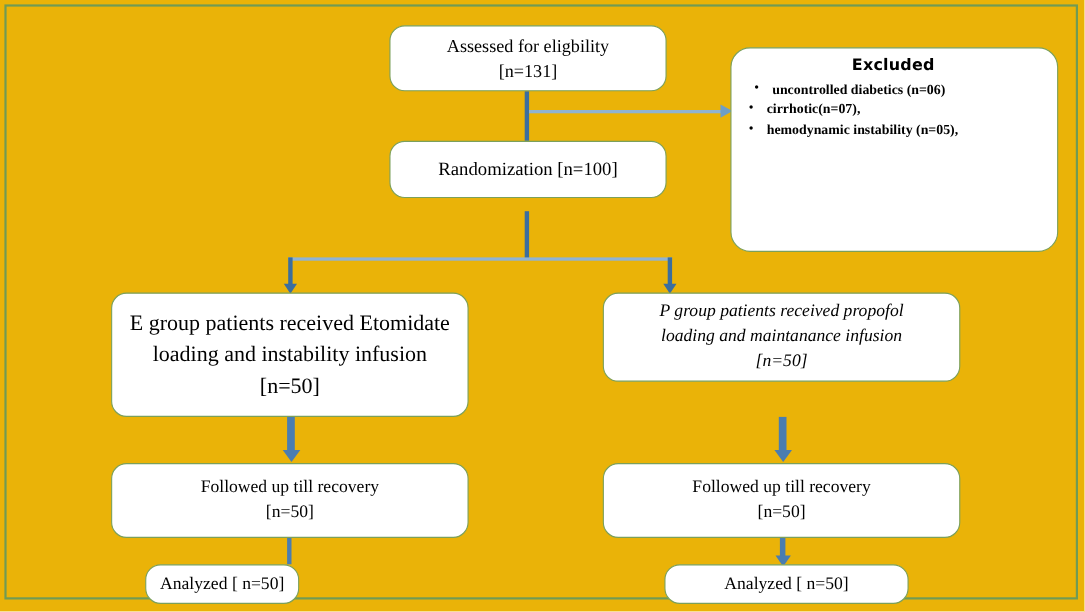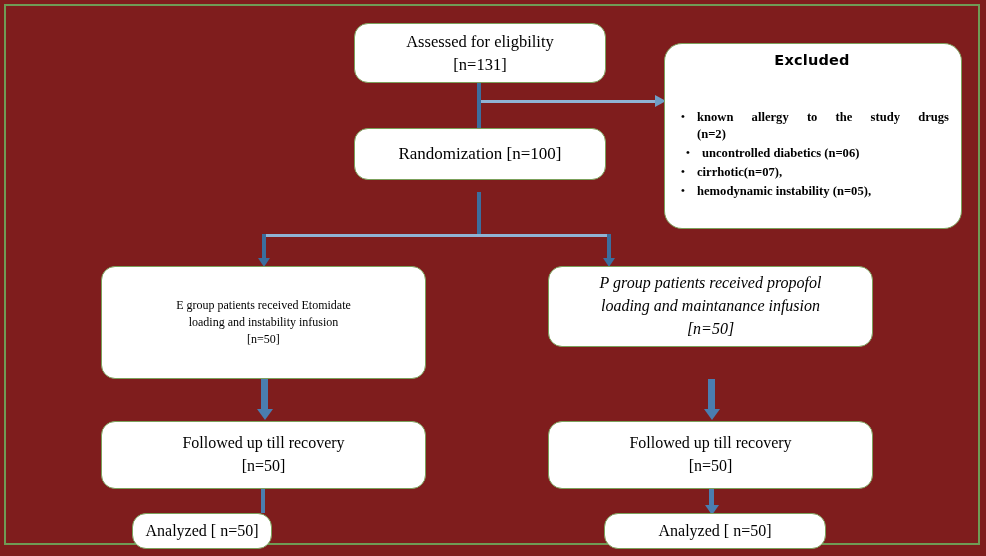--- a/index.html
+++ b/index.html
@@ -4,21 +4,21 @@
 <style>
   html, body {
     margin: 0;
     padding: 0;
     background: #ffffff;
   }
   #canvas {
     position: relative;
     width: 986px;
     height: 556px;
-    background: #7f1d1d;
+    background: #eab308;
     font-family: "Liberation Serif", "DejaVu Serif", serif;
     overflow: hidden;
   }
   
   #frame {
     position: absolute;
     left: 4px;
     top: 4px;
     width: 976px;
     height: 541px;
@@ -50,21 +50,20 @@
   #node-eligibility {
     left: 354px; top: 23px; width: 252px; height: 60px;
     font-size: 16.5px;
   }
   #node-excluded {
     left: 664px; top: 43px; width: 298px; height: 186px;
     border-radius: 18px;
     align-items: stretch;
     justify-content: flex-start;
     padding: 6px 8px 6px 6px;
-    gap: 36px;
   }
   #node-excluded .exc-title {
     font-family: "DejaVu Sans", "Liberation Sans", sans-serif;
     font-weight: bold;
     font-size: 14.5px;
     text-align: center;
     margin-bottom: 2px;
     letter-spacing: .2px;
   }
   #node-excluded ul {
@@ -97,21 +96,21 @@
   }
   #node-excluded li.indented {
     text-indent: 5px;
   }
   #node-randomization {
     left: 354px; top: 128px; width: 252px; height: 52px;
     font-size: 17px;
   }
   #node-egroup {
     left: 101px; top: 266px; width: 325px; height: 113px;
-    font-size: 12px;
+    font-size: 20px;
     text-align: center;
   }
   #node-pgroup {
     left: 548px; top: 266px; width: 325px; height: 81px;
     font-size: 16px;
     font-style: italic;
   }
   #node-followup-left {
     left: 101px; top: 421px; width: 325px; height: 68px;
     font-size: 16px;
@@ -203,21 +202,20 @@
   <div class="conn arrowhead-down" id="c-fa-right-head"></div>
 
   <div class="node" id="node-eligibility">
     <span class="ln">Assessed for eligbility</span>
     <span class="ln">[n=131]</span>
   </div>
 
   <div class="node" id="node-excluded">
     <div class="exc-title">Excluded</div>
     <ul>
-      <li class="justified"><span class="j">known allergy to the study drugs</span><span>(n=2)</span></li>
       <li class="indented"><span>uncontrolled diabetics (n=06)</span></li>
       <li><span>cirrhotic(n=07),</span></li>
       <li><span>hemodynamic instability (n=05),</span></li>
     </ul>
   </div>
 
   <div class="node" id="node-randomization">
     <span class="ln">Randomization [n=100]</span>
   </div>
 

